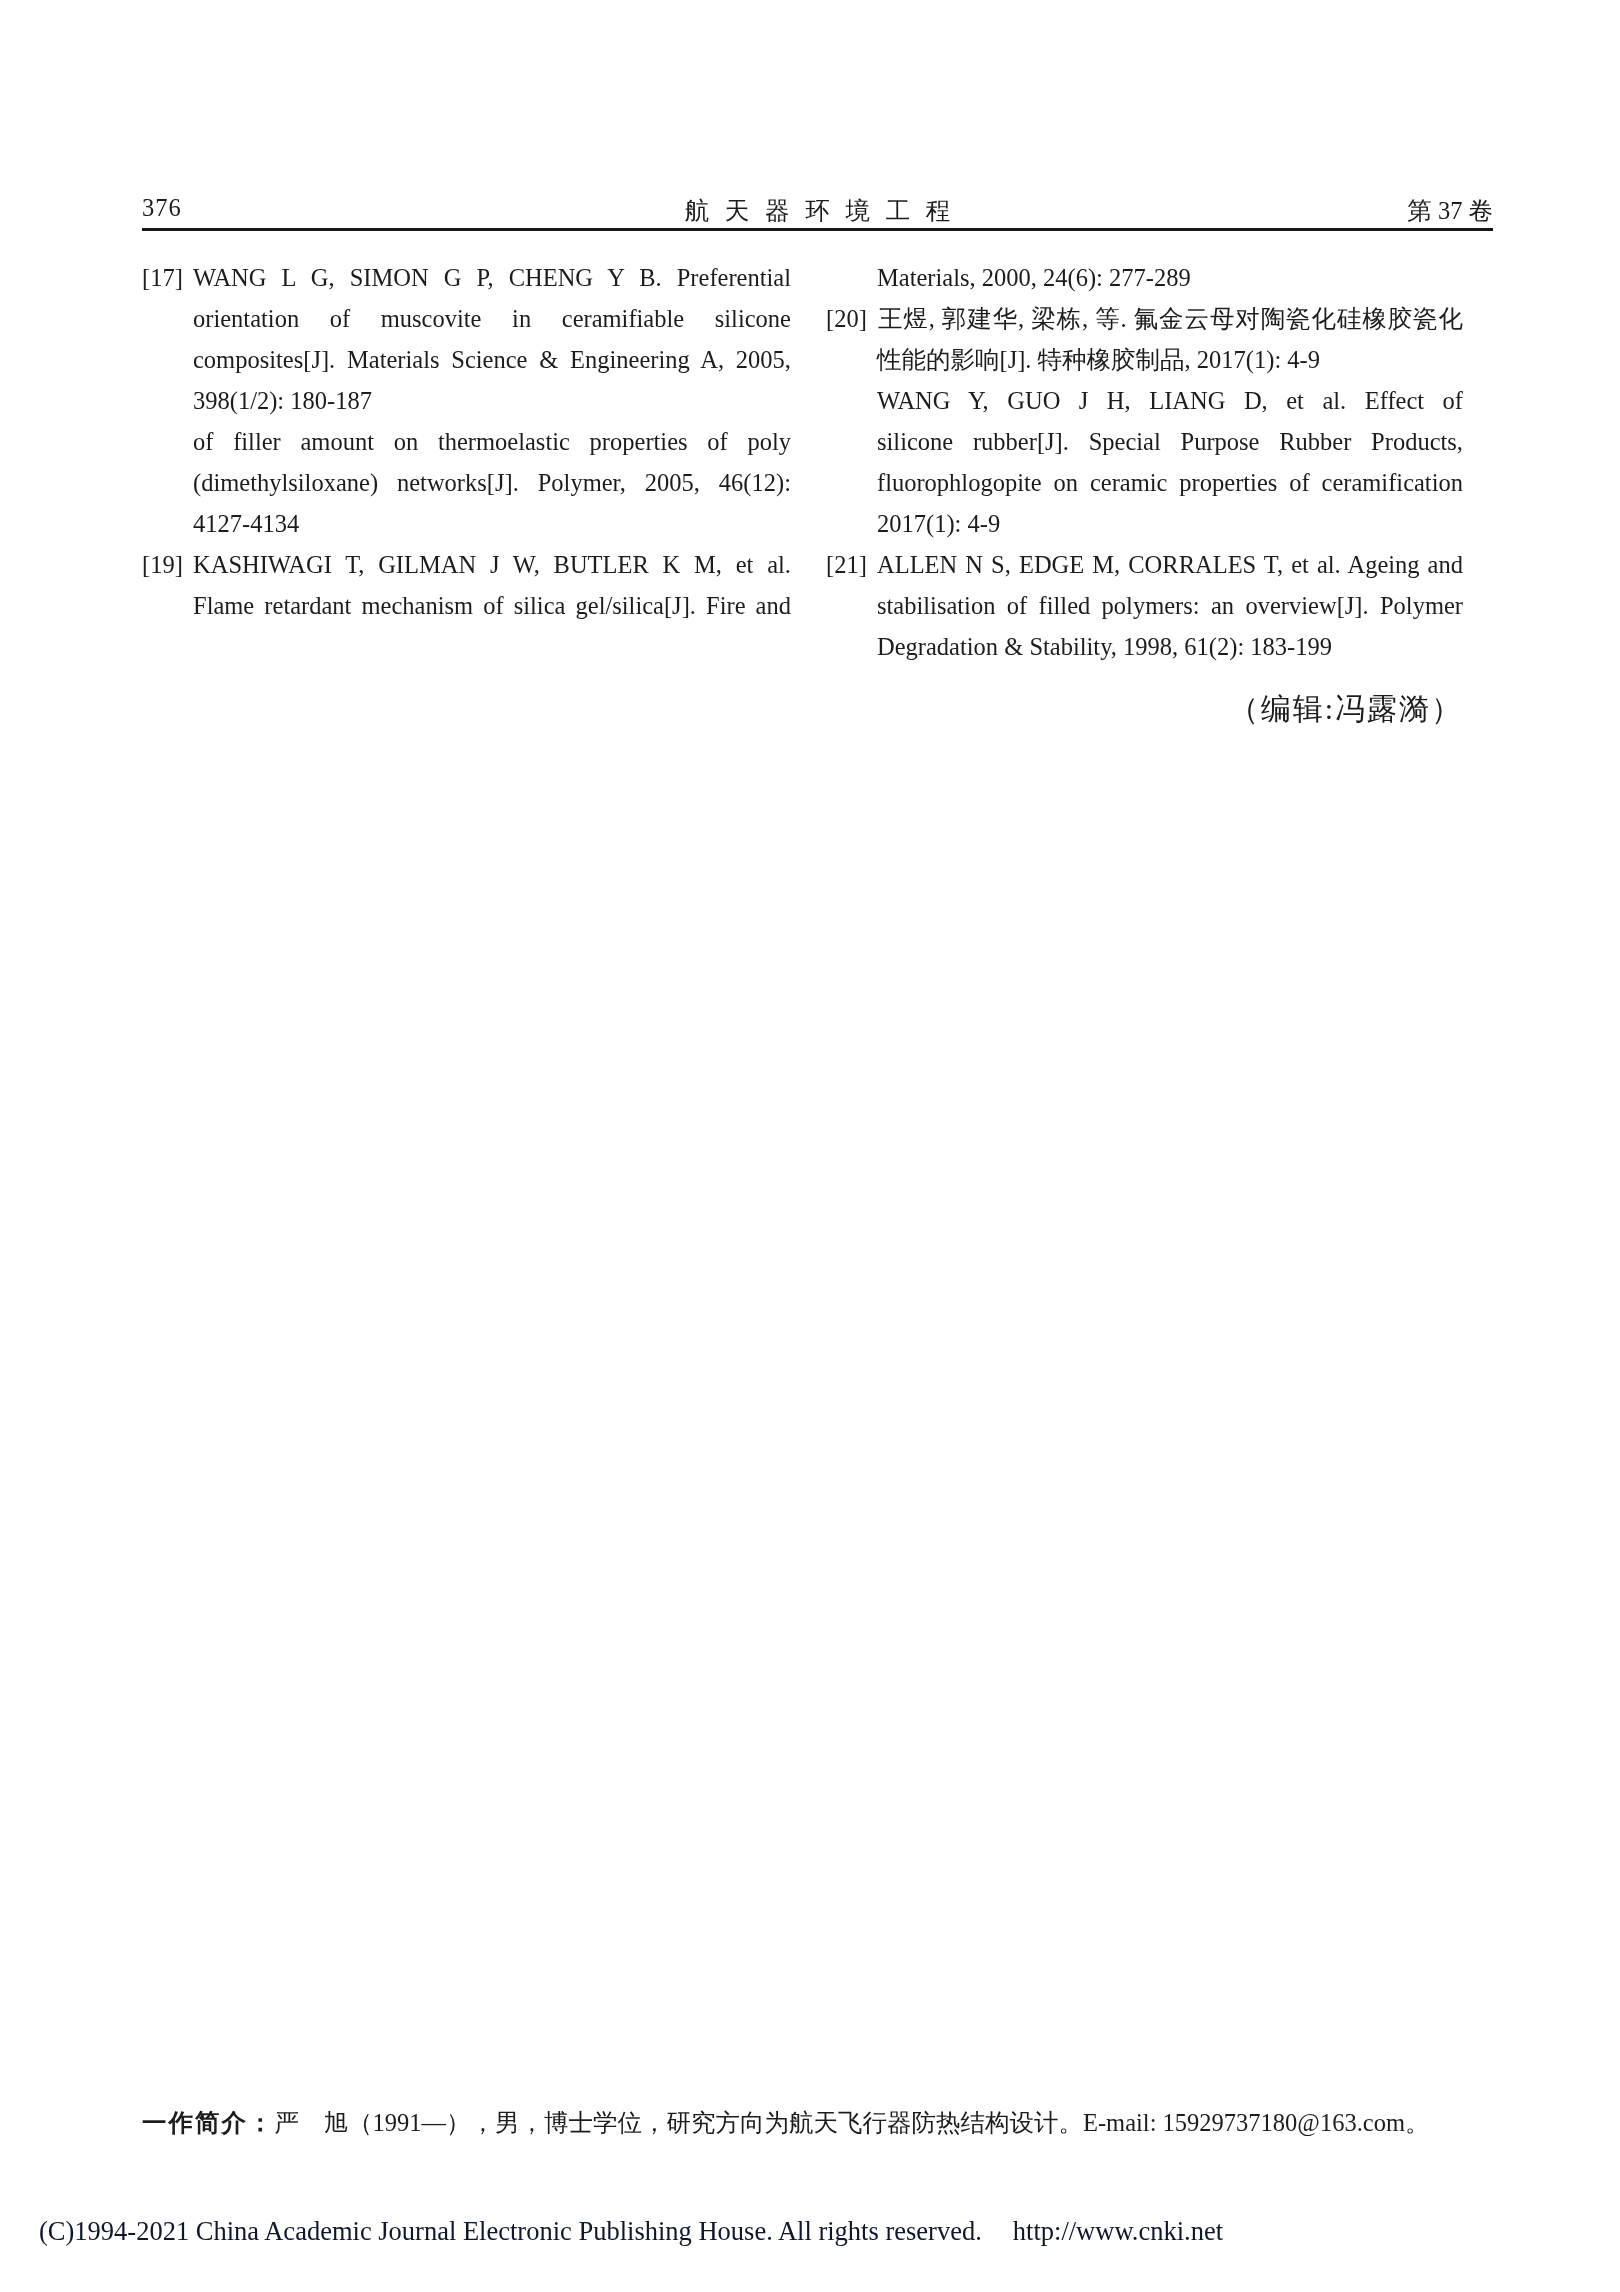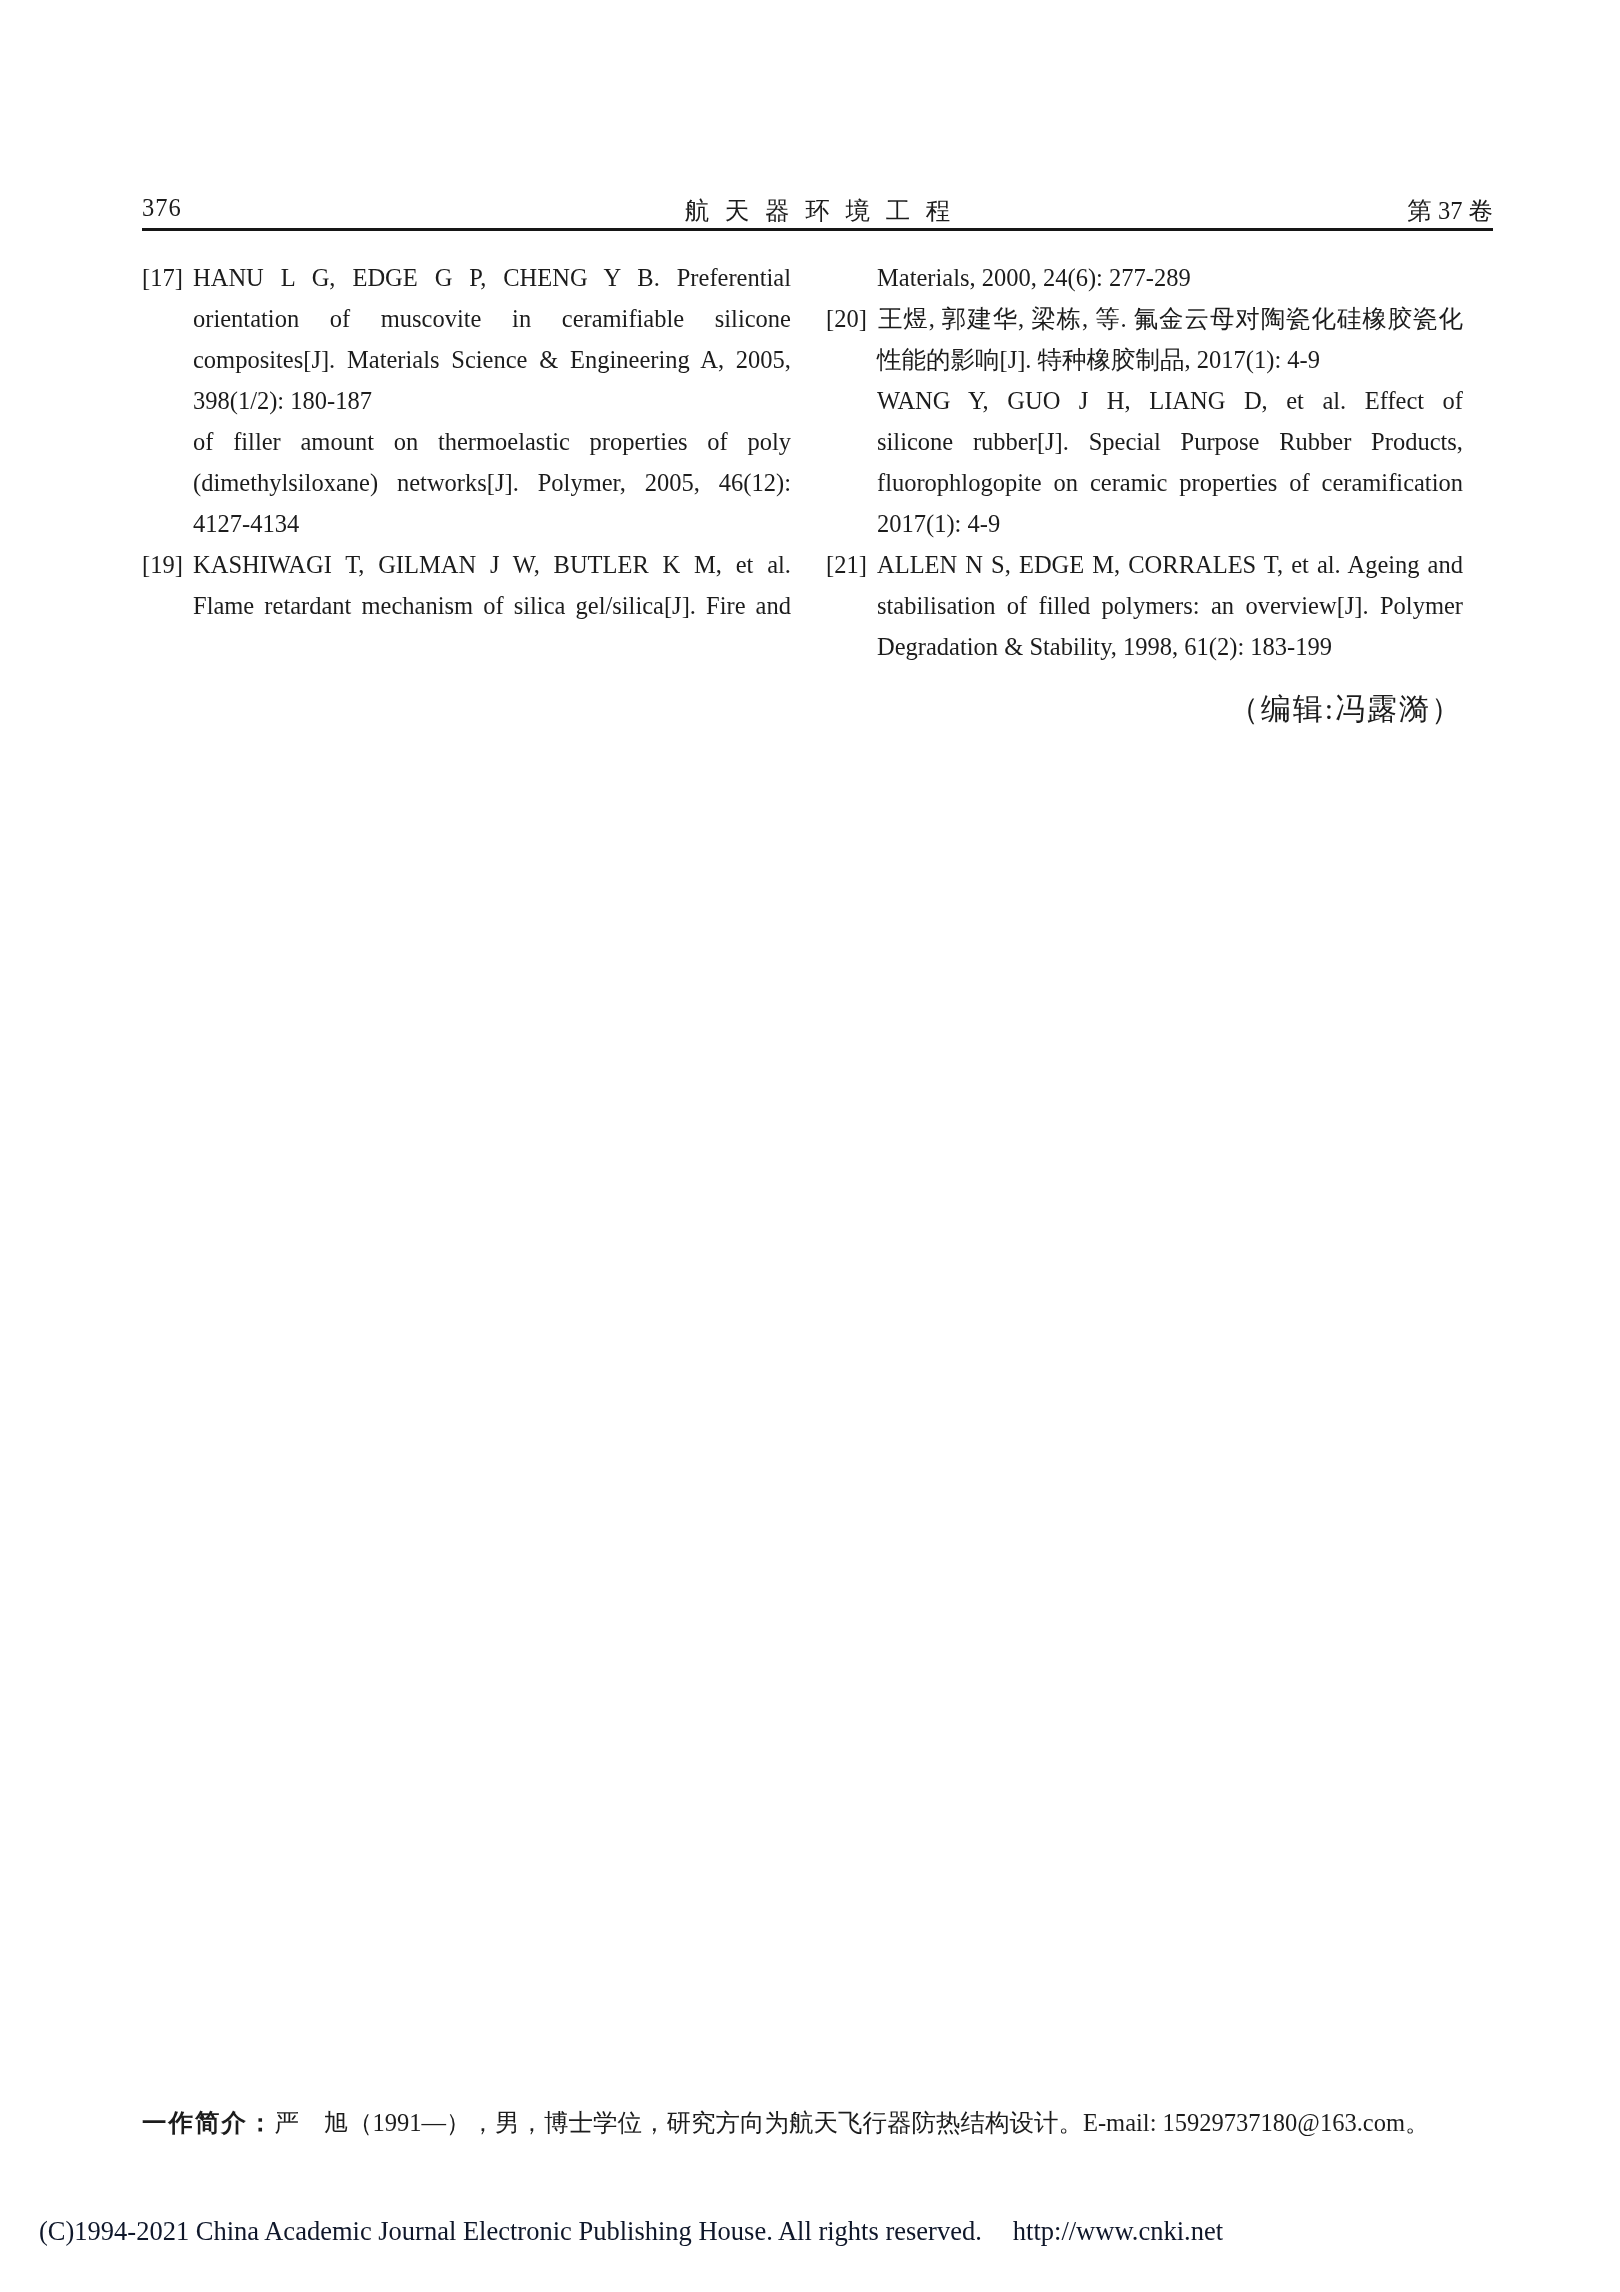--- a/index.html
+++ b/index.html
@@ -37,21 +37,21 @@
 <body>
 
 <div class="header">
   <span class="pageno">376</span>
   <span class="jtitle">航天器环境工程</span>
   <span class="vol">第 37 卷</span>
 </div>
 <div class="rule"></div>
 
 <div class="col col-left">
-  <div class="line j"><span class="num">[17]</span><span>HANU L G, EDGE G P, CHENG Y B. Preferential</span></div>
+  <div class="line j"><span class="num">[17]</span><span>WANG L G, SIMON G P, CHENG Y B. Preferential</span></div>
   <div class="line j ind"><span>orientation of muscovite in ceramifiable silicone</span></div>
   <div class="line j ind"><span>composites[J]. Materials Science &amp; Engineering A, 2005,</span></div>
   <div class="line ind"><span>398(1/2): 180-187</span></div>
   <div class="line j ind"><span>of filler amount on thermoelastic properties of poly</span></div>
   <div class="line j ind"><span>(dimethylsiloxane) networks[J]. Polymer, 2005, 46(12):</span></div>
   <div class="line ind"><span>4127-4134</span></div>
   <div class="line j"><span class="num">[19]</span><span>KASHIWAGI T, GILMAN J W, BUTLER K M, et al.</span></div>
   <div class="line j ind"><span>Flame retardant mechanism of silica gel/silica[J]. Fire and</span></div>
 </div>
 

